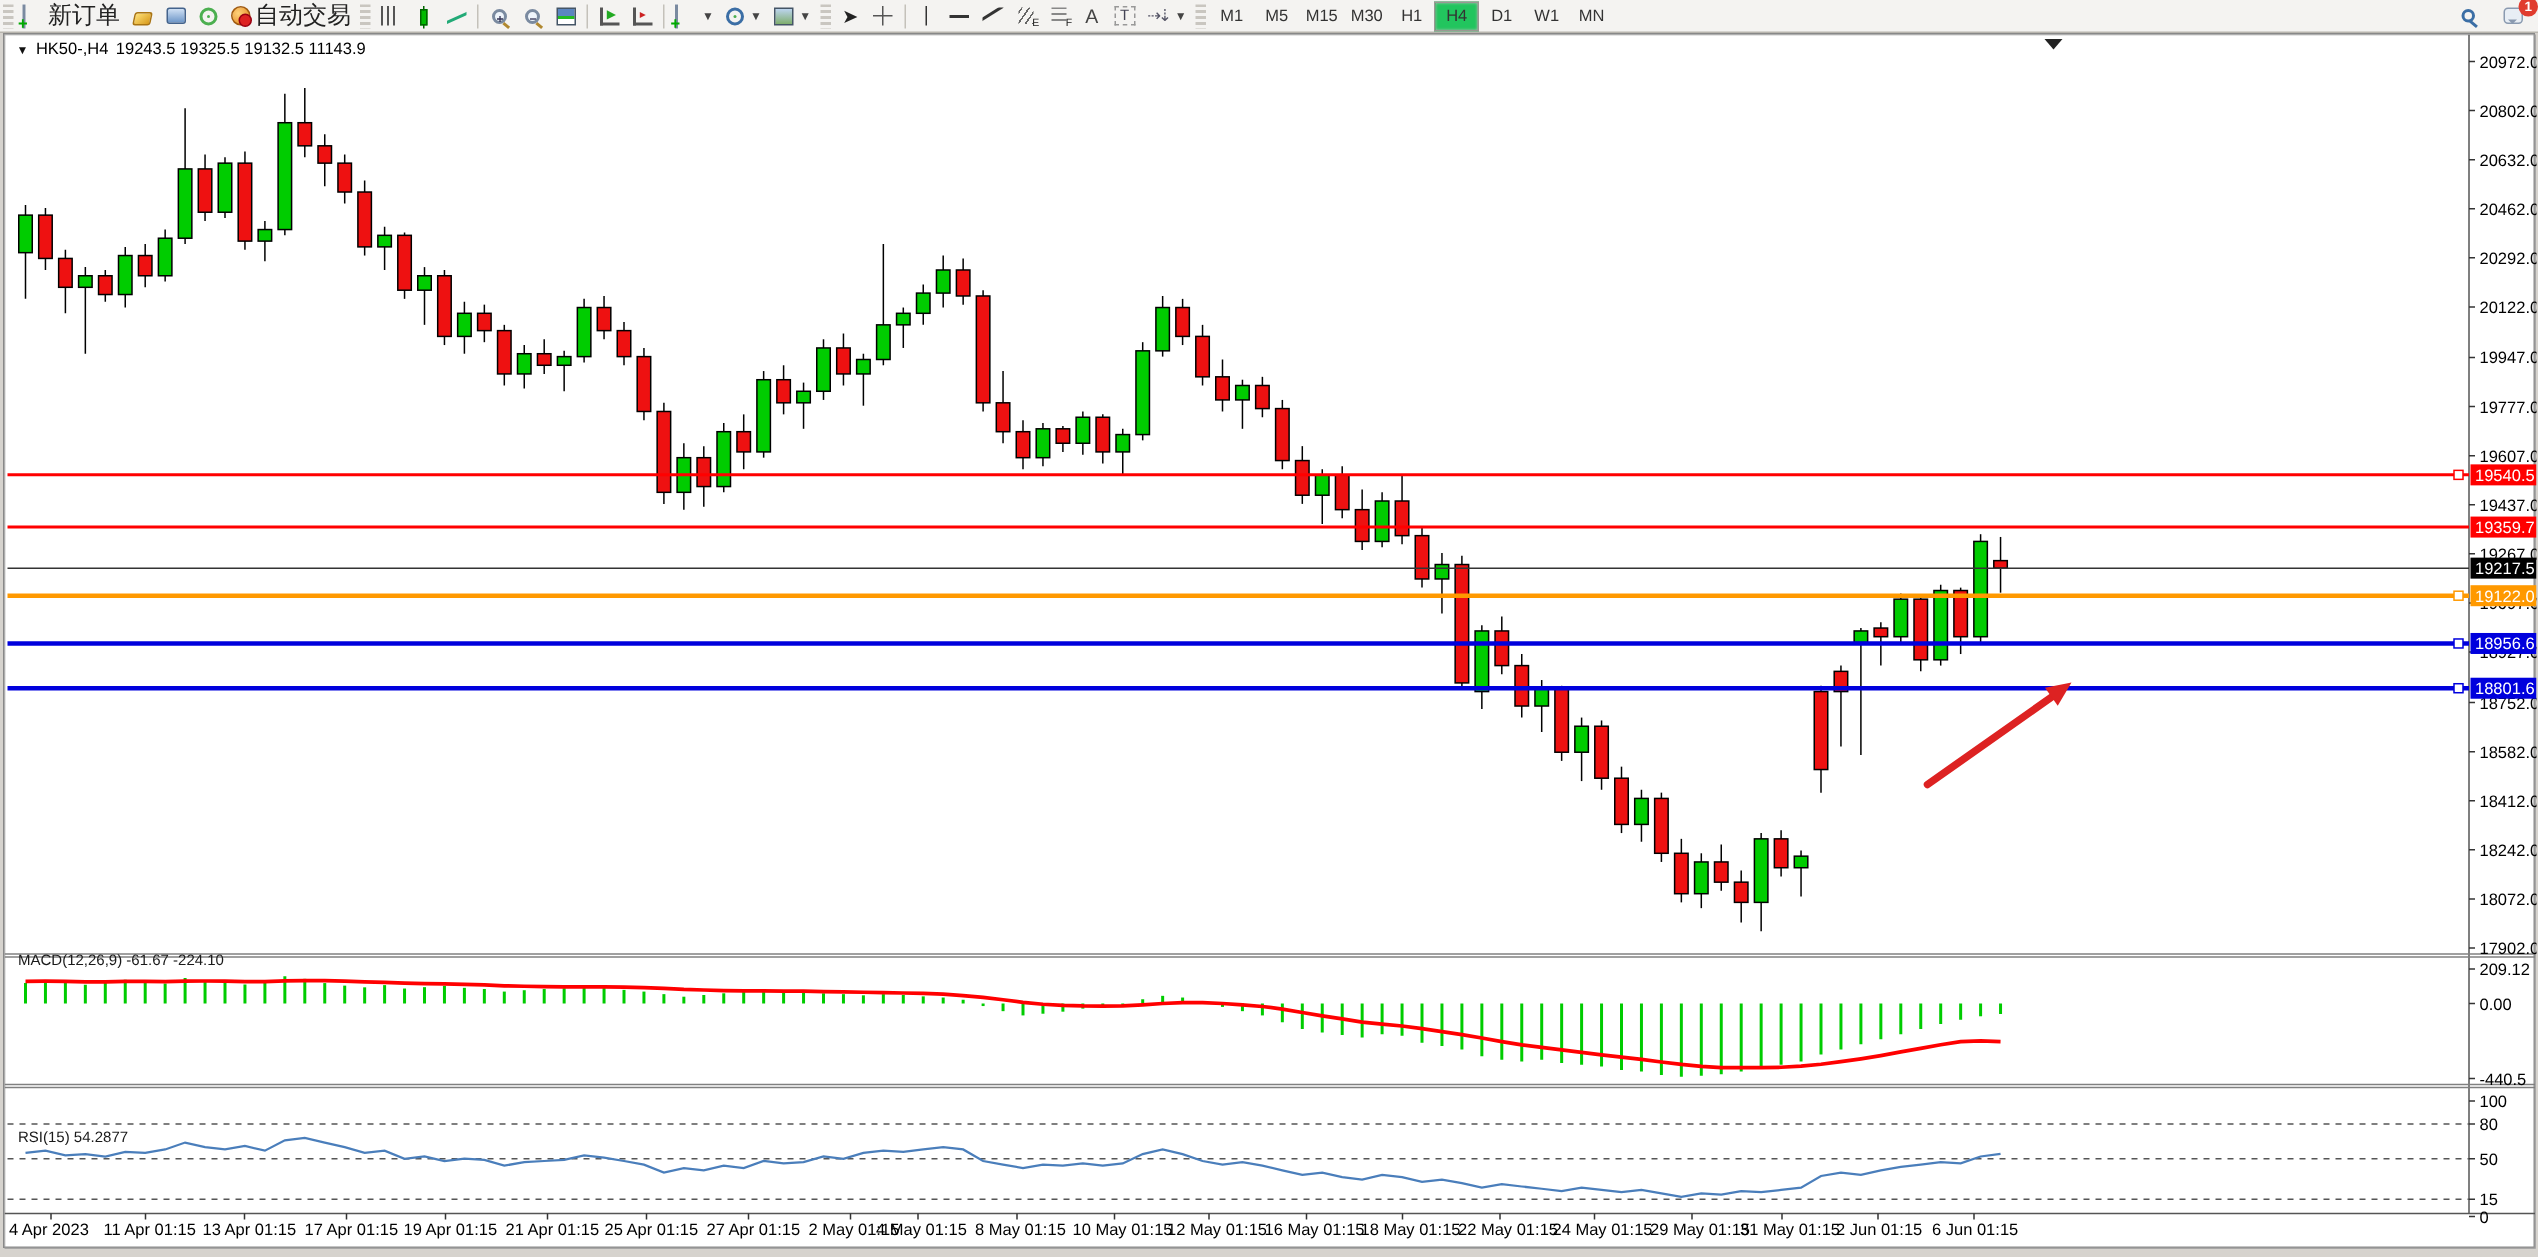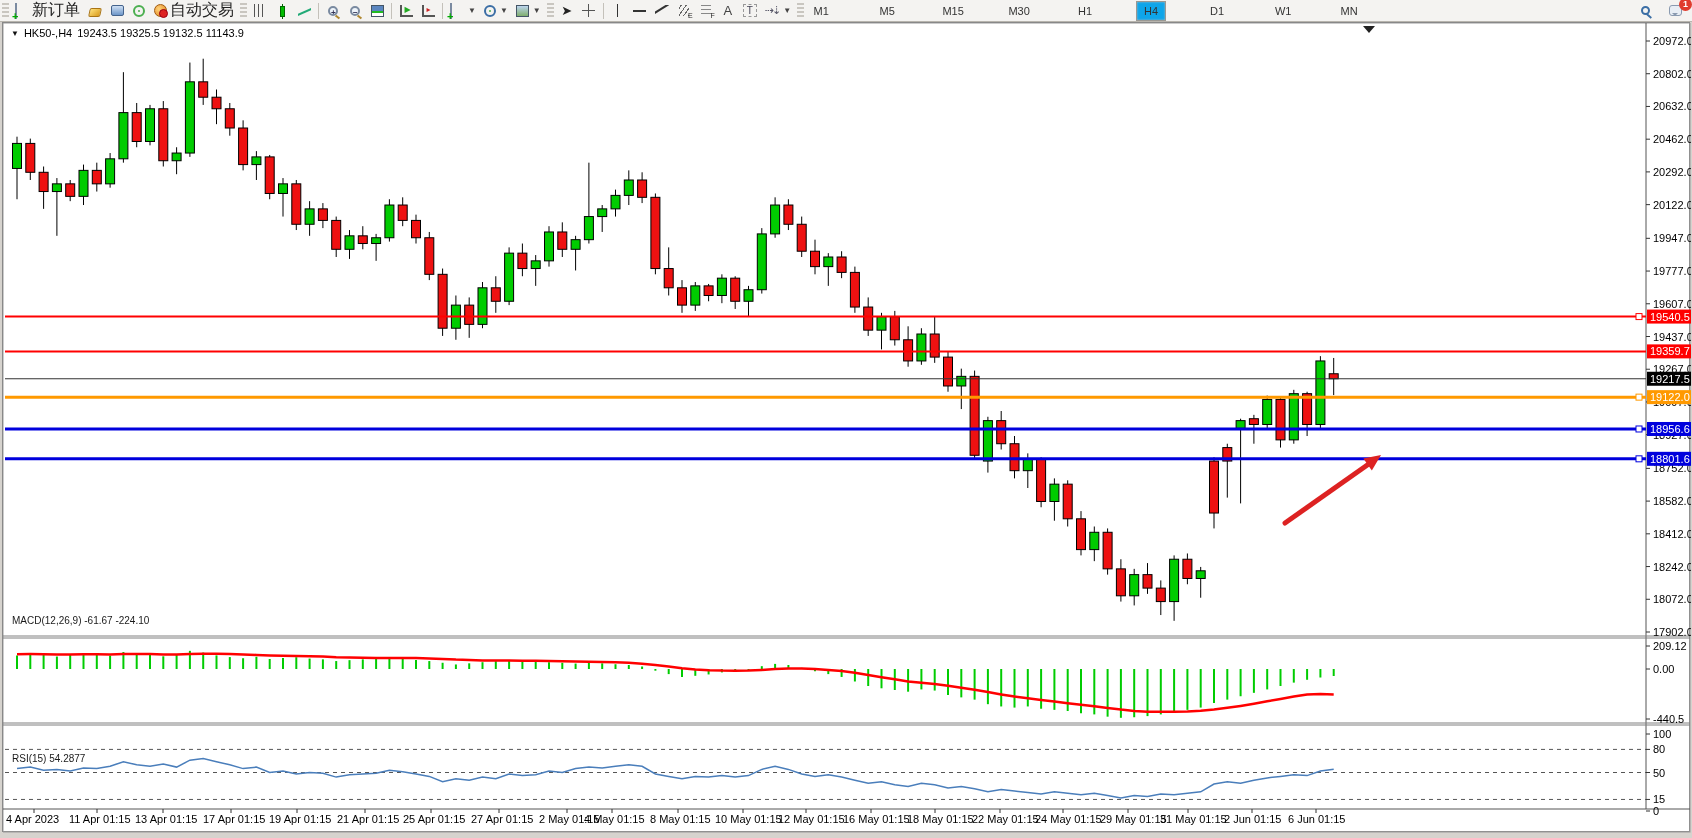--- a/index.html
+++ b/index.html
@@ -10,24 +10,24 @@
              background:#f4f3f1; border-bottom:1px solid #b8b5ae;
              display:flex; align-items:center; font-size:12px; color:#222; }
   .grip { width:7px; height:16px; margin:0 2px;
           background:repeating-linear-gradient(180deg,#c9c6c0 0 2px,#f4f3f1 2px 4px); }
   .tbtn { height:20px; min-width:22px; display:flex; align-items:center; justify-content:center;
           gap:3px; padding:0 3px; border:1px solid transparent; cursor:default; position:relative; }
   .sep { width:1px; height:16px; background:#c4c1ba; margin:0 3px; }
   .dd { font-size:8px; color:#444; margin-left:1px; }
   .mini { width:14px; height:14px; display:inline-block; position:relative; }
   .lbl { font-size:16px; }
-  .tf { display:flex;gap:36px; }
+  .tf { display:flex; }
   .tf-btn { width:30px; height:20px; display:flex; align-items:center; justify-content:center;
             font-size:11px; color:#333; border:1px solid transparent; }
-  .tf-btn.active { border:1px solid #9a9893; background:#0ea5e9; box-shadow:inset 0 0 2px #bbb; }
+  .tf-btn.active { border:1px solid #9a9893; background:#22c55e; box-shadow:inset 0 0 2px #bbb; }
   #tb-right { margin-left:auto; display:flex; align-items:center; margin-right:6px; gap:8px; }
   .badge { position:absolute; top:-4px; right:-7px; width:13px; height:13px; border-radius:50%;
            background:#e03c2e; color:#fff; font-size:9px; font-weight:bold;
            display:flex; align-items:center; justify-content:center; }
   
   .i-doc { width:11px; height:13px; background:#fff; border:1px solid #7a8aa0; position:relative; }
   .i-plus { position:absolute; right:-4px; bottom:-3px; width:8px; height:8px; color:#0a0;
             font-size:11px; font-weight:bold; line-height:7px; }
   .i-gold { width:12px; height:9px; background:linear-gradient(135deg,#ffe27a,#d89a1c);
             border:1px solid #a97413; border-radius:2px; transform:skewX(-12deg); margin-top:3px;}
@@ -87,21 +87,21 @@
   .i-chat::after { content:""; position:absolute; left:2px; bottom:-4px; border:3px solid transparent;
                    border-top-color:#8a9ab0; }
   
   #chartwin { position:absolute; left:2px; top:22px; width:1688px; height:810px;
               background:#fff; border:1px solid #888; }
   #chart-svg { position:absolute; left:0; top:0; }
   #symtitle { position:absolute; left:8px; top:4px; display:flex; align-items:center; gap:5px;
               font-size:11px; color:#000; z-index:5; }
   #symtitle .tri { font-size:8px; color:#111; }
   .panelabel { position:absolute; font-size:10px; color:#1a1a1a; z-index:5; }
-  #macd-label { left:9px; top:592px; }
+  #macd-label { left:9px; top:612px; }
   #rsi-label  { left:9px; top:730px; }
 </style>
 </head>
 <body>
 
 <div id="toolbar">
   <div class="grip"></div>
   <div class="tbtn">
     <span class="mini"><span class="i-doc"><span class="i-plus">+</span></span></span>
     <span class="lbl">新订单</span>

